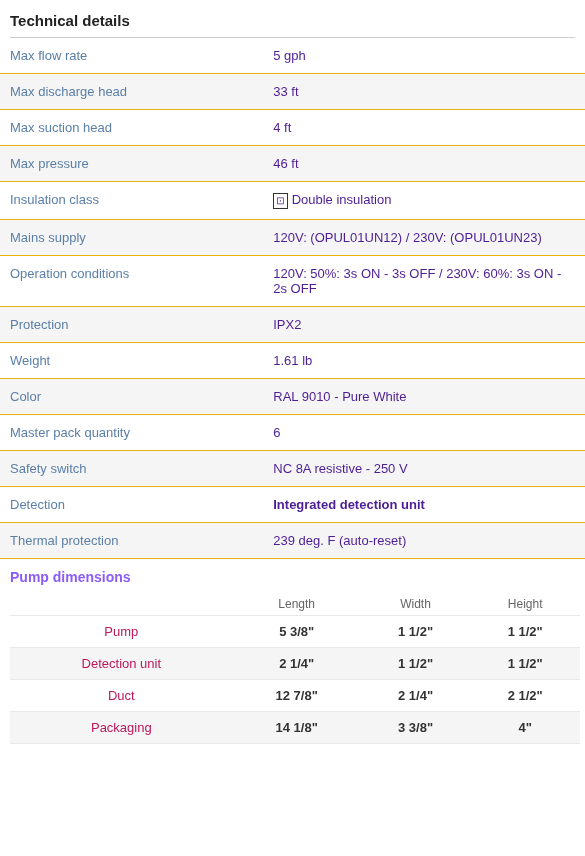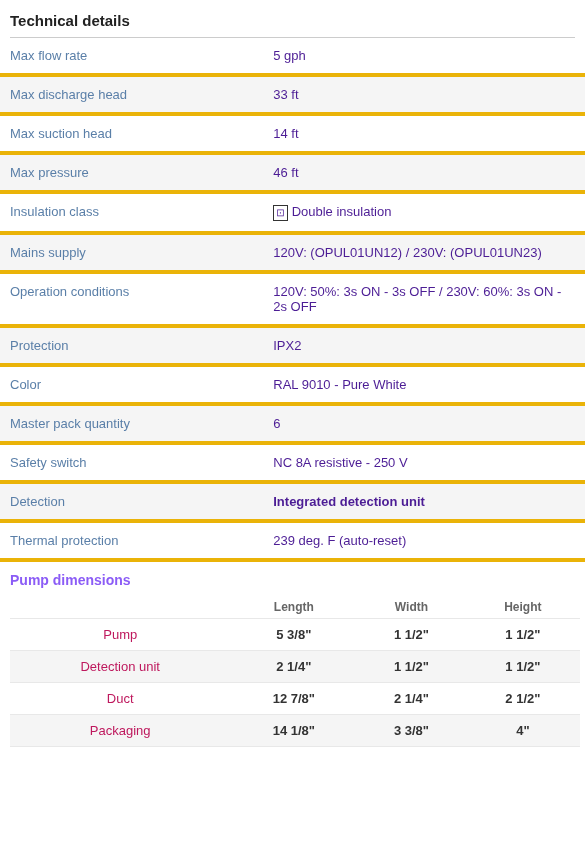--- a/index.html
+++ b/index.html
@@ -17,21 +17,21 @@
       padding: 12px 18px 8px 10px;
       color: #222;
     }
 
     .tech-table {
       width: 100%;
       border-collapse: collapse;
     }
 
     .tech-table tr {
-      border-bottom: 4px solid #eab308;
+      border-bottom: 1px solid #eab308;
       padding-left: 24px;
     }
 
     .tech-table tr:nth-child(even) {
       background: #f5f5f5;
     }
 
     .tech-table td {
       padding: 10px 10px;
       vertical-align: top;
@@ -79,21 +79,21 @@
     }
 
     .dim-table {
       width: 100%;
       border-collapse: collapse;
     }
 
     .dim-table th {
       text-align: center;
       color: #666;
-      font-weight: bold;
+      font-weight: normal;
       font-size: 12px;
       padding: 4px 4px;
       margin-top: 36px;
     }
 
     .dim-table th:first-child {
       text-align: left;
     }
 
     .dim-table td {
@@ -165,41 +165,45 @@
           <tr>
             <td>Max flow rate</td>
             <td>5 gph</td>
           </tr>
           <tr>
             <td>Max discharge head</td>
             <td>33 ft</td>
           </tr>
           <tr>
             <td>Max suction head</td>
-            <td>14 ft</td>
+            <td>4 ft</td>
           </tr>
           <tr>
             <td>Max pressure</td>
             <td>46 ft</td>
           </tr>
           <tr>
             <td>Insulation class</td>
             <td><span class="insulation-icon">⊡</span>Double insulation</td>
           </tr>
           <tr>
             <td>Mains supply</td>
             <td>120V: (OPUL01UN12) / 230V: (OPUL01UN23)</td>
           </tr>
           <tr>
             <td>Operation conditions</td>
             <td>120V: 50%: 3s ON - 3s OFF / 230V: 60%: 3s ON - 2s OFF</td>
           </tr>
           <tr>
             <td>Protection</td>
             <td>IPX2</td>
+          </tr>
+          <tr>
+            <td>Weight</td>
+            <td>1.61 lb</td>
           </tr>
           <tr>
             <td>Color</td>
             <td>RAL 9010 - Pure White</td>
           </tr>
           <tr>
             <td>Master pack quantity</td>
             <td>6</td>
           </tr>
           <tr>

